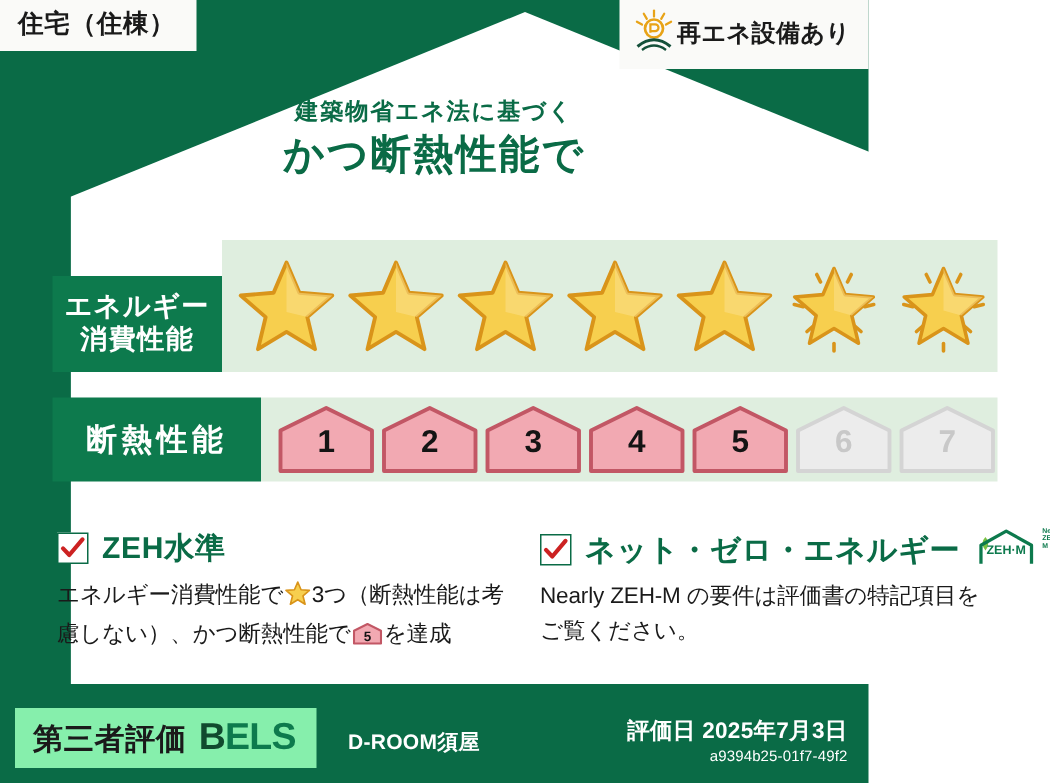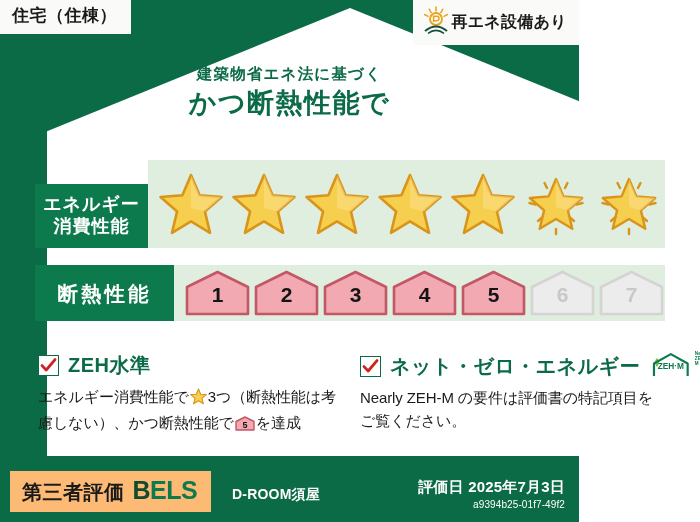--- a/index.html
+++ b/index.html
@@ -150,21 +150,21 @@
 
   .zehm-logo { display:flex; align-items:flex-start; gap:2px; margin-left:2px; }
   .zehm-logo .tiny {
     font-size: 4.6px; line-height: 1.05; color:#0d7a4d; font-weight:bold;
     text-align:left;
   }
 
   
   .bels-badge {
     position: absolute; left: 10px; bottom: 10px;
-    background: #fdba74;
+    background: #86efac;
     padding: 5px 14px 6px 12px;
     display: flex; align-items: baseline; gap: 8px;
   }
   .bels-badge .b-third {
     font-size: 20px; font-weight: bold; color: #1a1a1a; letter-spacing: .5px;
   }
   .bels-badge .b-bels {
     font-size: 25px; font-weight: bold; color: #0d7a4d;
     letter-spacing: -.5px;
   }

